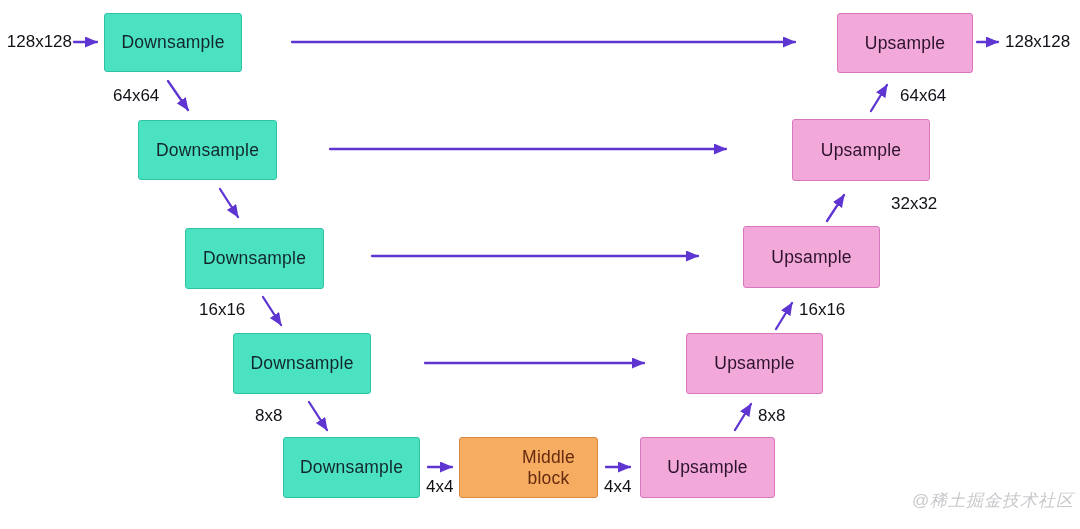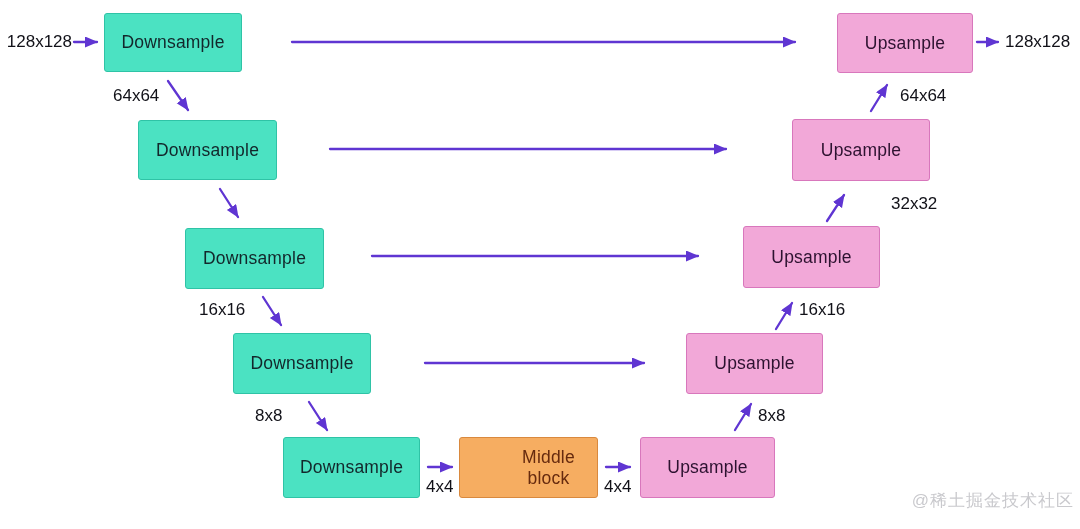--- a/index.html
+++ b/index.html
@@ -62,20 +62,21 @@
     white-space: nowrap;
     line-height: 20px;
   }
   #watermark {
     position: absolute;
     right: 6px;
     top: 489px;
     font-size: 17px;
     color: var(--watermark_text, #c9c9cd);
     letter-spacing: 1px;
+    font-style: italic;
   }
 </style>
 </head>
 <body>
 
 <div id="canvas">
 
   <svg id="arrow-layer" width="1080" height="529" viewBox="0 0 1080 529" xmlns="http://www.w3.org/2000/svg">
     <defs>
       <marker id="ah" markerUnits="userSpaceOnUse" markerWidth="14" markerHeight="12" refX="12" refY="5.5" orient="auto">

